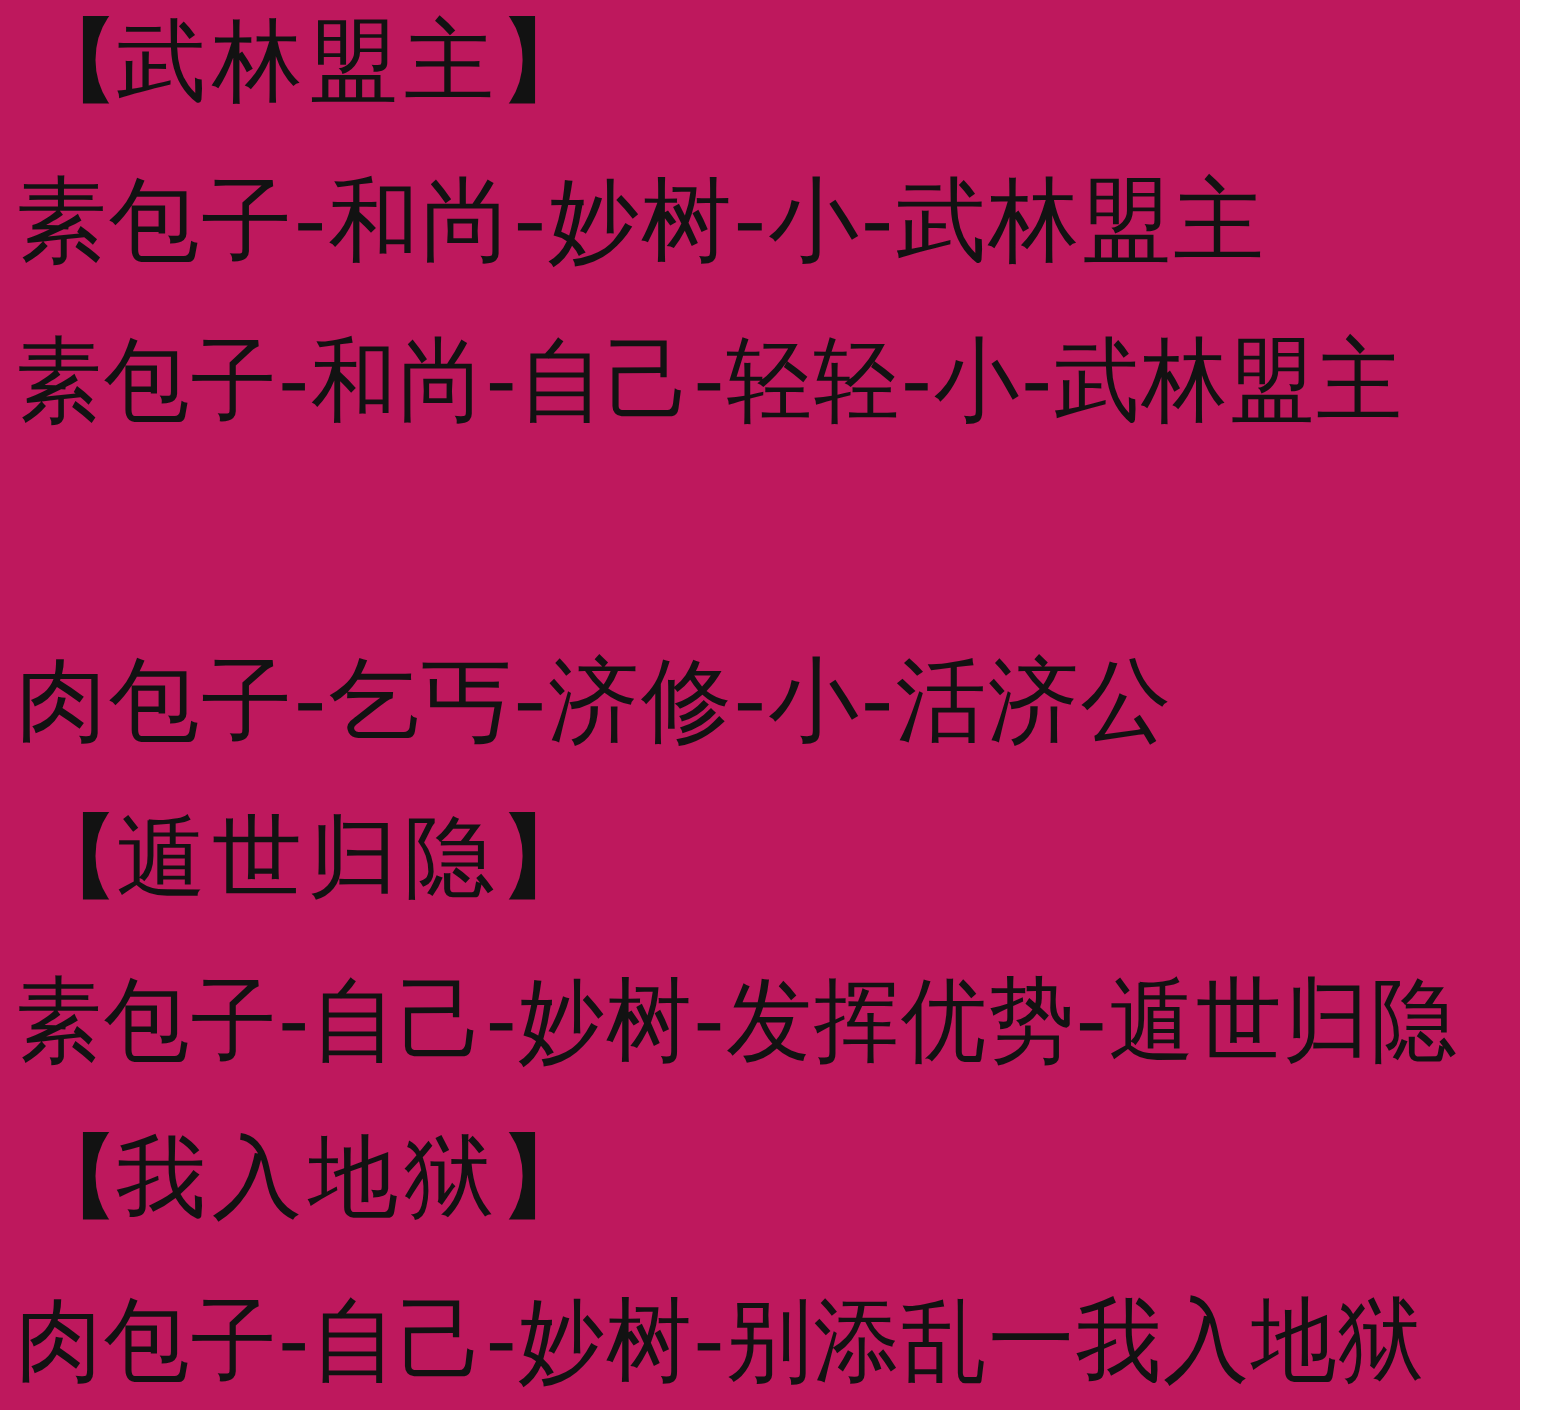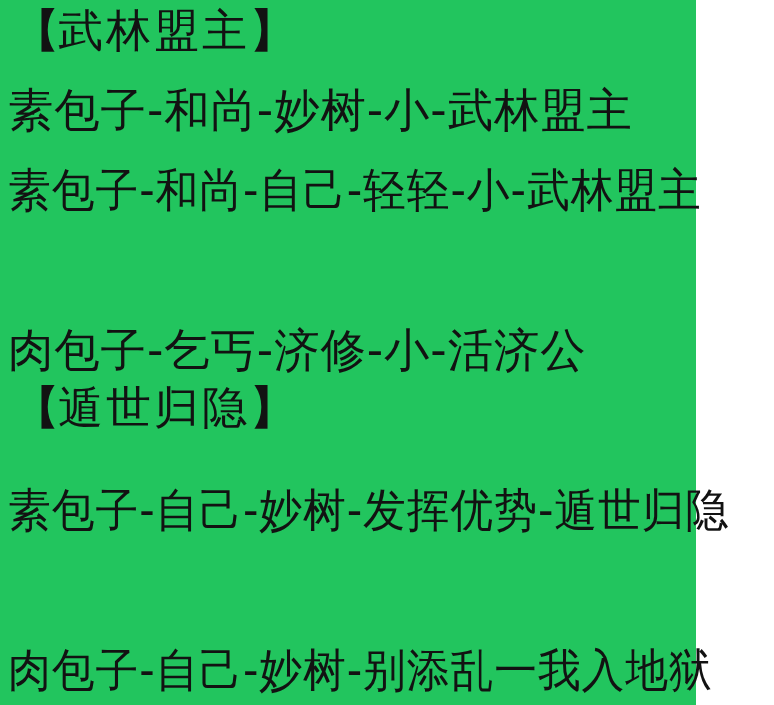--- a/index.html
+++ b/index.html
@@ -11,23 +11,23 @@
     width: 774px;
     height: 705px;
     background: #ffffff;
     font-family: "DejaVu Sans", "Liberation Sans", sans-serif;
     color: #111111;
     overflow: hidden;
   }
 
   #page {
     position: relative;
-    width: 696px;
+    width: 760px;
     height: 705px;
-    background: #22c55e;
+    background: #be185d;
     box-sizing: border-box;
     padding: 4px;
   }
 
   
   .heading {
     position: absolute;
     left: 14px;
     white-space: nowrap;
     font-size: 45px;
@@ -60,21 +60,21 @@
   .route .seg {
     letter-spacing: 1px;
   }
 
   
   .y0  { top: 6px; }
   .y1  { top: 84px; }
   .y2  { top: 164px; }
   .y3  { top: 246px; }
   .y4  { top: 324px; }
-  .y5  { top: 383px; }
+  .y5  { top: 404px; }
   .y6  { top: 484px; }
   .y7  { top: 564px; }
   .y8  { top: 644px; }
 
   
   .fit-wide {
     transform-origin: left top;
     transform: scaleX(0.985);
   }
   .fit-narrow {
@@ -105,18 +105,21 @@
   </div>
 
   <div class="heading y5">
     <span class="bracket">【</span><span class="htext">遁世归隐</span><span class="bracket">】</span>
   </div>
 
   <div class="route y6 fit-narrow">
     <span class="seg">素包子-自己-妙树-发挥优势-遁世归隐</span>
   </div>
 
+  <div class="heading y7">
+    <span class="bracket">【</span><span class="htext">我入地狱</span><span class="bracket">】</span>
+  </div>
 
   <div class="route y8 fit-narrow">
     <span class="seg">肉包子-自己-妙树-别添乱一我入地狱</span>
   </div>
 
 </div>
 
 </body></html>

